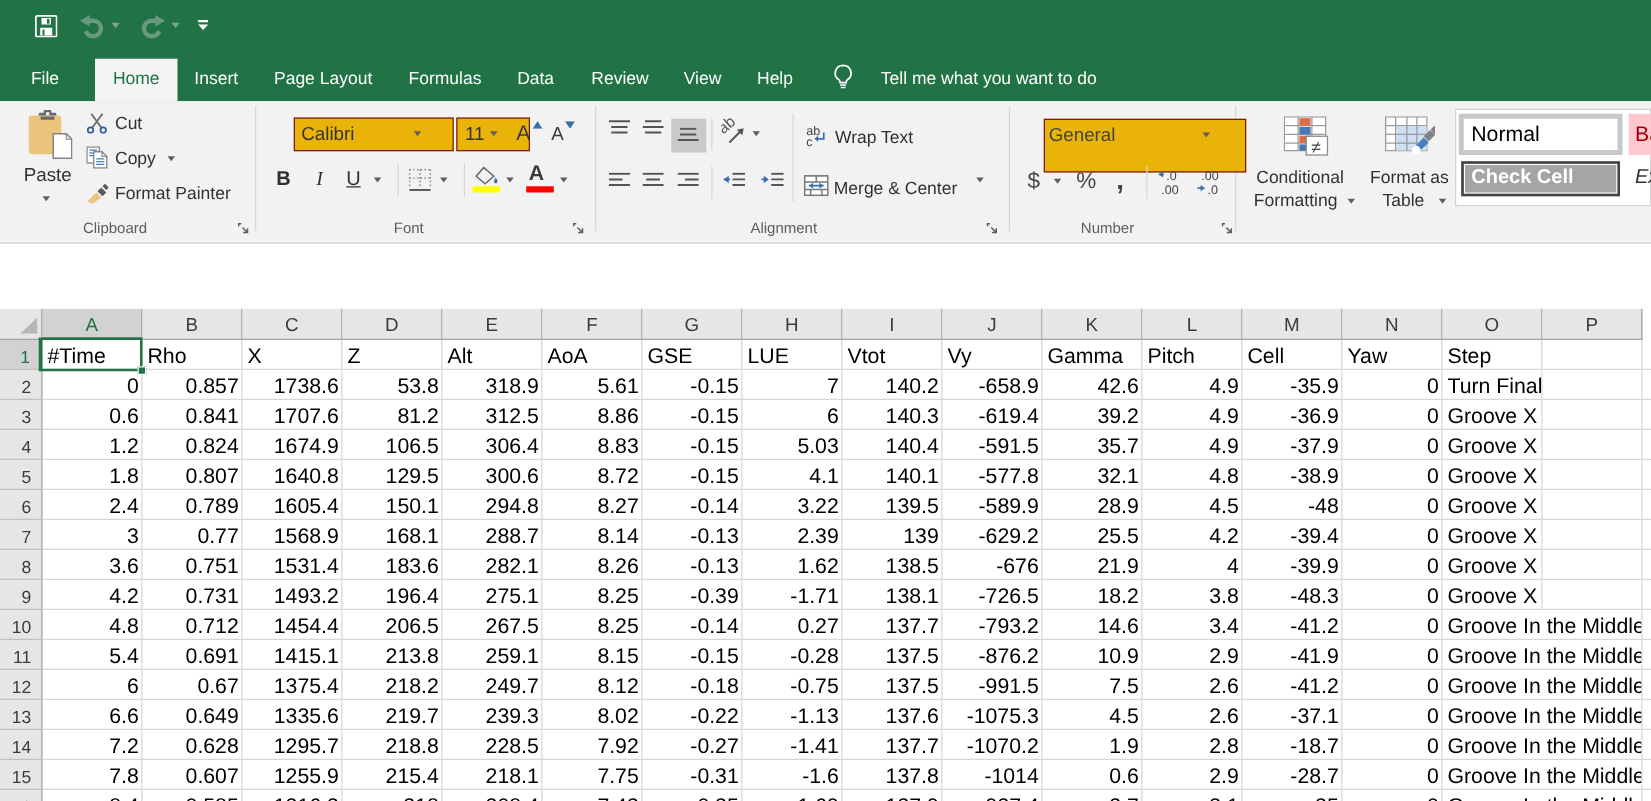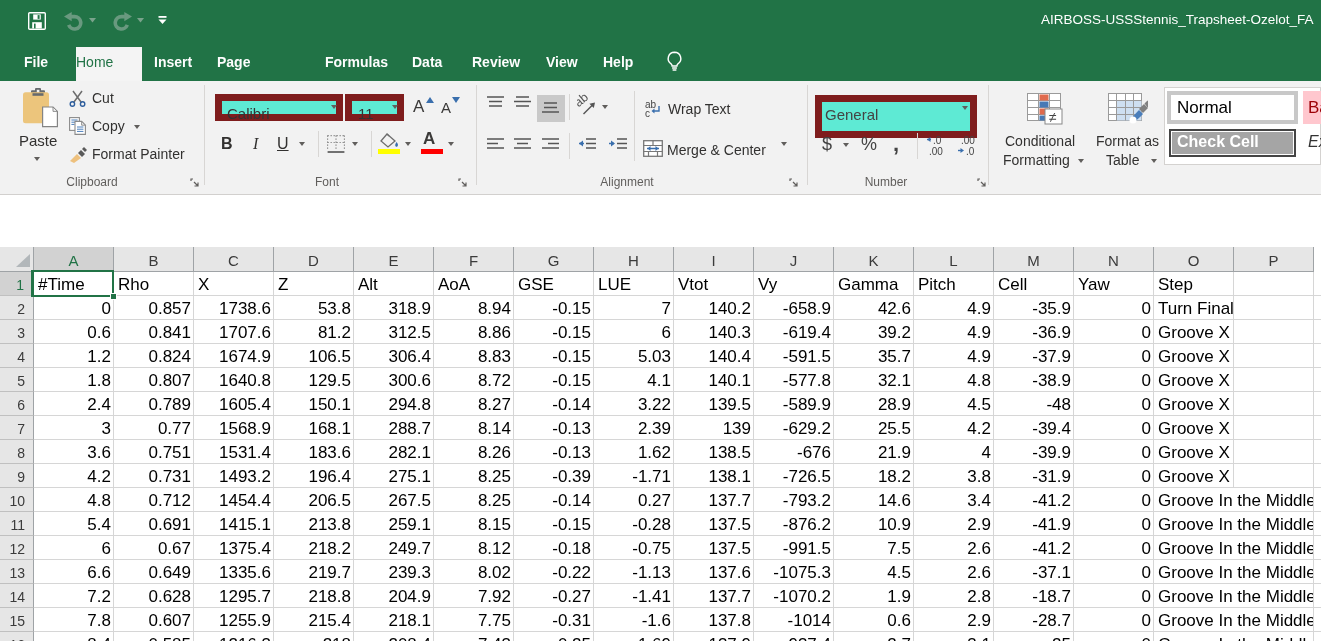--- a/index.html
+++ b/index.html
@@ -6,31 +6,31 @@
 html,body { width:1321px; height:641px; overflow:hidden; font-family:"Liberation Sans", sans-serif; background:#fff; }
 #app { position:relative; width:1321px; height:641px; overflow:hidden; }
 .abs { position:absolute; }
 
 
 #titlebar { position:absolute; left:0; top:0; width:1321px; height:44px; background:#217346; }
 #title { position:absolute; left:1041px; top:12px; color:#ffffff; font-size:13.5px; white-space:nowrap; }
 
 
 #menuband { position:absolute; left:0; top:44px; width:1321px; height:37px; background:#217346; }
-.mtab { position:absolute; top:0; height:37px; line-height:36px; color:#fdfdfd; font-size:14px; text-align:left;font-weight:bold; }
-#hometab { position:absolute; left:76px; top:3px; width:66px; height:34px; background:#f4f4f4; color:#217346; font-size:14px; text-align:left; line-height:30px; }
+.mtab { position:absolute; top:0; height:37px; line-height:36px; color:#fdfdfd; font-size:14px; text-align:center; }
+#hometab { position:absolute; left:76px; top:3px; width:66px; height:34px; background:#f4f4f4; color:#217346; font-size:14px; text-align:center; line-height:30px; }
 
 
 #ribbon { position:absolute; left:0; top:81px; width:1321px; height:114px; background:#f2f2f2; border-bottom:1px solid #d2d0ce; }
 .gsep { position:absolute; top:4px; width:1px; height:100px; background:#d8d6d4; }
 .glabel { position:absolute; top:94px; width:120px; text-align:center; font-size:12px; color:#605e5c; }
 .launcher { position:absolute; top:97px; width:10px; height:10px; }
 .minisep { position:absolute; width:1px; background:#d8d6d4; }
 .rtext { position:absolute; font-size:14px; color:#323130; white-space:nowrap; }
-.combo { position:absolute; background:#5eead4; border:7px solid #7f1d1d; }
+.combo { position:absolute; background:#eab308; border:1px solid #7f1d1d;margin-left:20px; }
 .ddarrow { position:absolute; width:0; height:0; border-left:3.5px solid transparent; border-right:3.5px solid transparent; border-top:4px solid #605e5c; }
 
 
 #fbar { position:absolute; left:0; top:196px; width:1321px; height:49px; background:#e6e6e6; border-bottom:1px solid #c8c6c4; }
 #namebox { position:absolute; left:8px; top:11px; width:127px; height:26px; background:#fff; border:1px solid #d0cecd; font-size:14px; color:#323130; line-height:24px; padding-left:2px; }
 #fxbox { position:absolute; left:170px; top:11px; width:137px; height:26px; background:#fff; border:1px solid #d0cecd; }
 #finput { position:absolute; left:310px; top:0px; width:1011px; height:48px; background:#fff; font-size:17px; color:#000; line-height:48px; padding-left:11px; }
 
 
 #grid { position:absolute; left:0; top:247px; width:1321px; height:394px; overflow:hidden; background:#fff; }
@@ -44,21 +44,20 @@
 td.t { text-align:left; padding-left:4px; border-right:1px solid #d6d6d6; border-bottom:1px solid #d6d6d6; }
 #selbox { position:absolute; left:31px; top:23px; width:83px; height:27px; border:2px solid #217346; pointer-events:none; }
 #selhandle { position:absolute; left:110px; top:46px; width:7px; height:7px; background:#217346; border:1px solid #fff; }
 svg { display:block; }
 </style>
 </head>
 <body>
 <div id="app">
 
   <div id="titlebar">
-    <div id="title">AIRBOSS-USSStennis_Trapsheet-Ozelot_FA</div>
 
     <svg class="abs" style="left:28px;top:12px" width="18" height="18" viewBox="0 0 18 18">
       <rect x="0.7" y="0.7" width="16.6" height="16.6" rx="1" fill="none" stroke="#fff" stroke-width="1.4"></rect>
       <rect x="5.2" y="2.4" width="7.6" height="5.2" fill="#fff"></rect>
       <rect x="9.6" y="3.1" width="2" height="3.8" fill="#217346"></rect>
       <rect x="4.2" y="10.2" width="9.6" height="6.2" fill="#fff"></rect>
       <rect x="6" y="11.6" width="1.6" height="4.8" fill="#217346"></rect>
     </svg>
 
     <svg class="abs" style="left:63px;top:12px" width="23" height="19" viewBox="0 0 23 19">
@@ -90,20 +89,21 @@
     <div class="mtab" style="left:217px;width:83px">Page Layout</div>
     <div class="mtab" style="left:325px;width:62px">Formulas</div>
     <div class="mtab" style="left:412px;width:33px">Data</div>
     <div class="mtab" style="left:472px;width:48px">Review</div>
     <div class="mtab" style="left:546px;width:32px">View</div>
     <div class="mtab" style="left:603px;width:34px">Help</div>
     <svg class="abs" style="left:666px;top:7px" width="17" height="22" viewBox="0 0 17 22">
       <path d="M8.5 1.2 a6.3 6.3 0 0 1 3.4 11.6 c-0.9 0.6 -1 1.4 -1 2.2 h-4.8 c0 -0.8 -0.1 -1.6 -1 -2.2 A6.3 6.3 0 0 1 8.5 1.2 Z" fill="none" stroke="#fff" stroke-width="1.4"></path>
       <path d="M6.1 17 h4.8 M6.6 19 h3.8" stroke="#fff" stroke-width="1.3"></path>
     </svg>
+    <div class="mtab" style="left:696px;width:190px">Tell me what you want to do</div>
   </div>
 
   <div id="ribbon">
 
     <div class="gsep" style="left:204px"></div>
     <div class="gsep" style="left:476px"></div>
     <div class="gsep" style="left:807px"></div>
     <div class="gsep" style="left:988px"></div>
 
     <div class="glabel" style="left:32px">Clipboard</div>
@@ -390,21 +390,21 @@
             <td class="t"></td>
             <td class="t"></td>
           </tr>
           <tr style="height:24px">
             <td class="rh">2</td>
             <td class="n">0</td>
             <td class="n">0.857</td>
             <td class="n">1738.6</td>
             <td class="n">53.8</td>
             <td class="n">318.9</td>
-            <td class="n">8.94</td>
+            <td class="n">5.61</td>
             <td class="n">-0.15</td>
             <td class="n">7</td>
             <td class="n">140.2</td>
             <td class="n">-658.9</td>
             <td class="n">42.6</td>
             <td class="n">4.9</td>
             <td class="n">-35.9</td>
             <td class="n">0</td>
             <td class="t">Turn Final</td>
             <td class="t"></td>
@@ -537,21 +537,21 @@
             <td class="n">1493.2</td>
             <td class="n">196.4</td>
             <td class="n">275.1</td>
             <td class="n">8.25</td>
             <td class="n">-0.39</td>
             <td class="n">-1.71</td>
             <td class="n">138.1</td>
             <td class="n">-726.5</td>
             <td class="n">18.2</td>
             <td class="n">3.8</td>
-            <td class="n">-31.9</td>
+            <td class="n">-48.3</td>
             <td class="n">0</td>
             <td class="t">Groove X</td>
             <td class="t"></td>
             <td class="t"></td>
           </tr>
           <tr style="height:24px">
             <td class="rh">10</td>
             <td class="n">4.8</td>
             <td class="n">0.712</td>
             <td class="n">1454.4</td>
@@ -625,21 +625,21 @@
             <td class="n">0</td>
             <td class="t" colspan="2">Groove In the Middle</td>
             <td class="t"></td>
           </tr>
           <tr style="height:24px">
             <td class="rh">14</td>
             <td class="n">7.2</td>
             <td class="n">0.628</td>
             <td class="n">1295.7</td>
             <td class="n">218.8</td>
-            <td class="n">204.9</td>
+            <td class="n">228.5</td>
             <td class="n">7.92</td>
             <td class="n">-0.27</td>
             <td class="n">-1.41</td>
             <td class="n">137.7</td>
             <td class="n">-1070.2</td>
             <td class="n">1.9</td>
             <td class="n">2.8</td>
             <td class="n">-18.7</td>
             <td class="n">0</td>
             <td class="t" colspan="2">Groove In the Middle</td>

